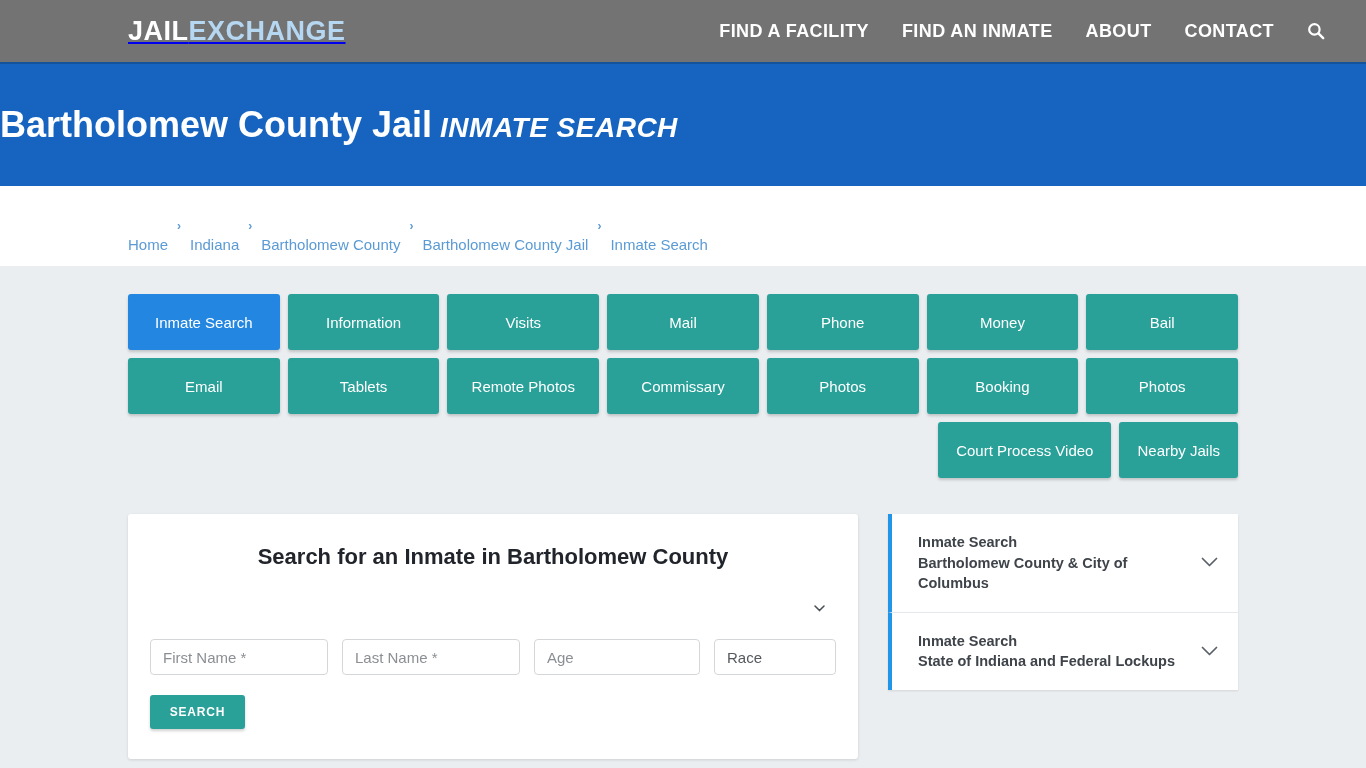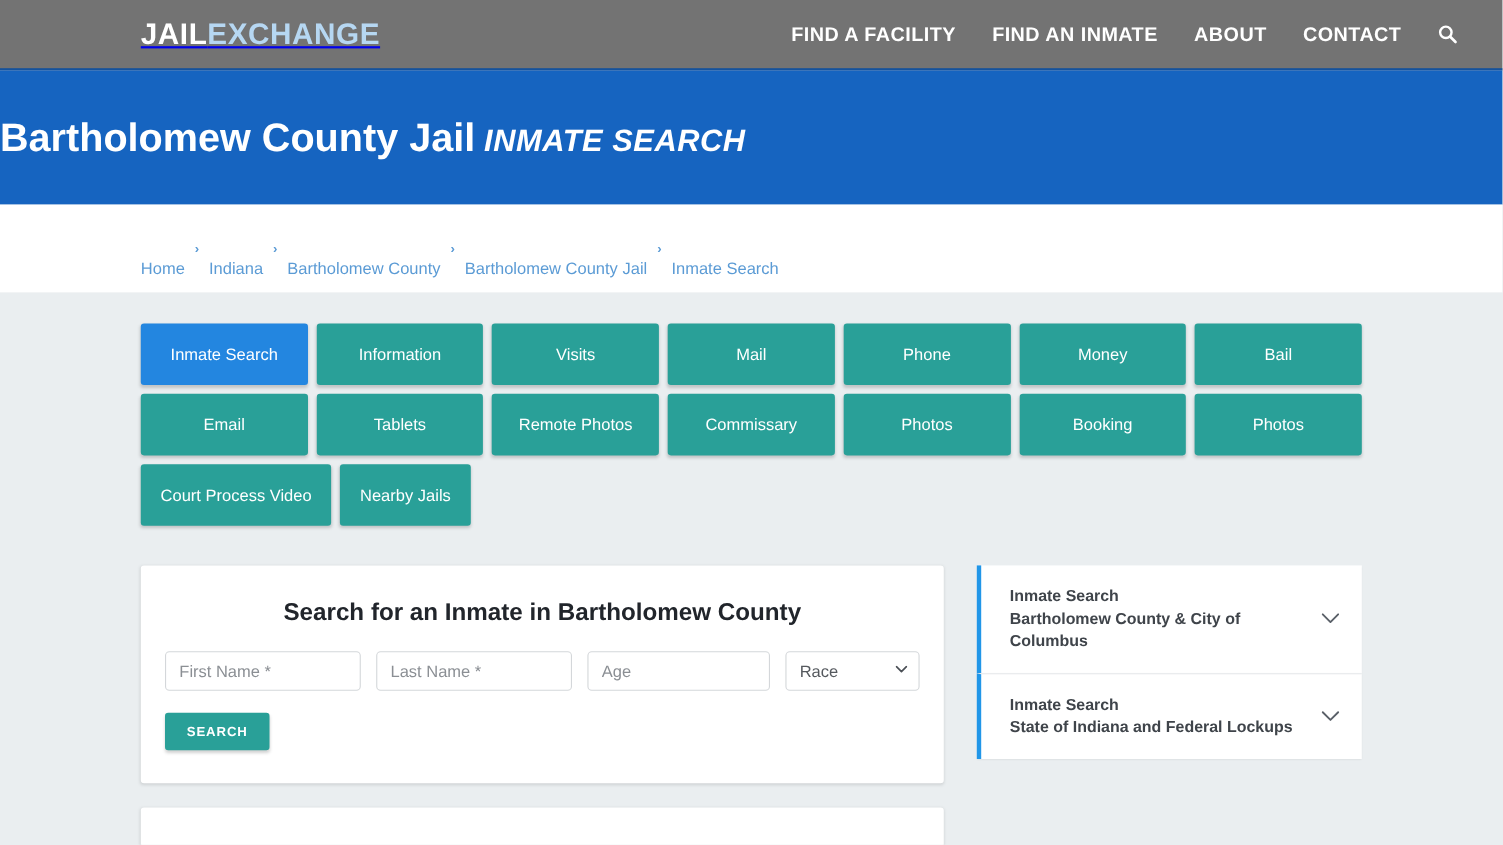--- a/index.html
+++ b/index.html
@@ -118,21 +118,21 @@
     align-items: center;
     justify-content: center;
     border-radius: 3px;
     box-shadow: 0 2px 3px rgba(0,0,0,0.18);
     white-space: nowrap;
     cursor: pointer;
   }
   .tab.active { background: #2386e0; }
   .tab-row3 {
     display: flex;
-    justify-content: flex-start;
+    justify-content: flex-end;
     gap: 8px;
     margin-top: 8px;
   }
   .tab-row3 .tab { padding: 0 18px; }
 
   
   .cols {
     display: flex;
     gap: 30px;
     margin-top: 36px;
@@ -161,20 +161,21 @@
   .field {
     height: 36px;
     border: 1px solid #d4d7da;
     border-radius: 4px;
     padding: 0 12px;
     font-size: 15px;
     color: #55595e;
     font-family: "Liberation Sans", sans-serif;
     background: #ffffff;
     outline: none;
+    margin-top: 47px;
   }
   .field::placeholder { color: #8b8f94; }
   .field-first { width: 178px; }
   .field-last  { width: 178px; }
   .field-age   { width: 166px; }
   .select-wrap { position: relative; width: 161px; }
   .field-race {
     width: 100%;
     appearance: none;
     -webkit-appearance: none;

